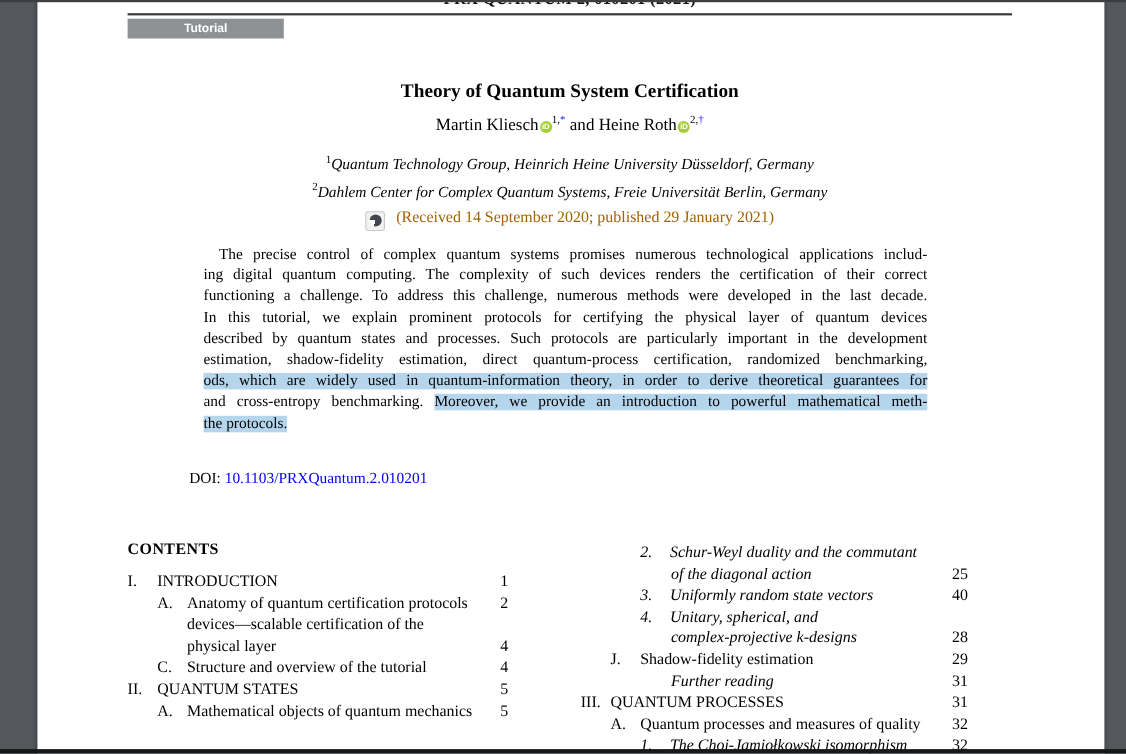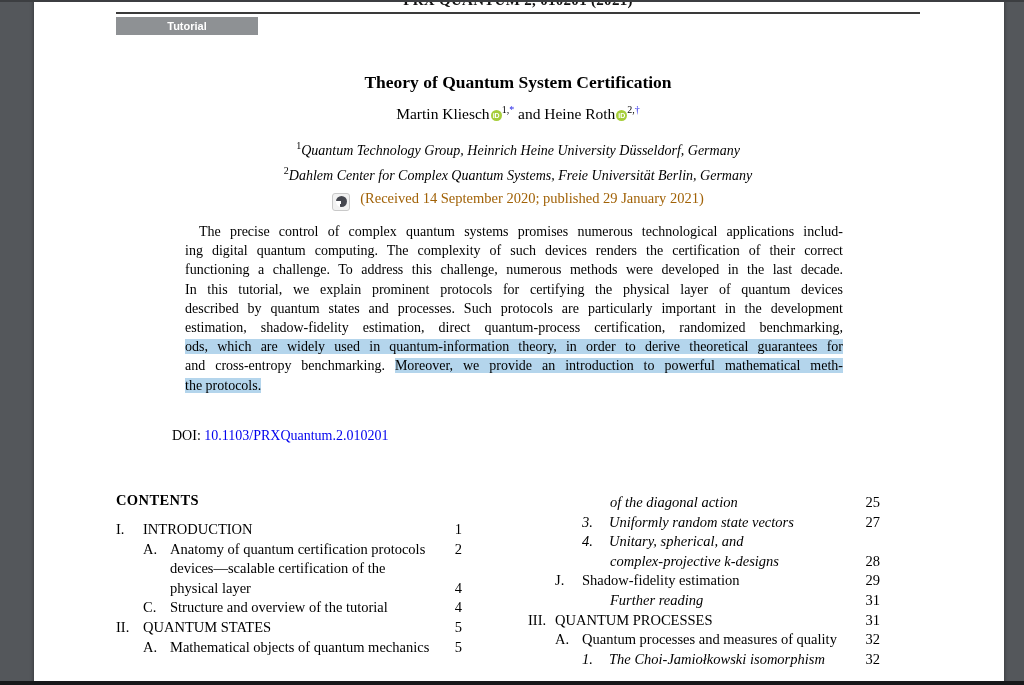--- a/index.html
+++ b/index.html
@@ -97,22 +97,23 @@
     <div id="toc-left" class="toc-col">
         <div class="toc-row lv0"><span class="toc-label">I.</span><span>INTRODUCTION</span><span class="toc-page">1</span></div>
         <div class="toc-row lv1"><span class="toc-label">A.</span><span>Anatomy of quantum certification protocols</span><span class="toc-page">2</span></div>
         <div class="toc-row lv2"><span>devices—scalable certification of the</span></div>
         <div class="toc-row lv2"><span>physical layer</span><span class="toc-page">4</span></div>
         <div class="toc-row lv1"><span class="toc-label">C.</span><span>Structure and overview of the tutorial</span><span class="toc-page">4</span></div>
         <div class="toc-row lv0"><span class="toc-label">II.</span><span>QUANTUM STATES</span><span class="toc-page">5</span></div>
         <div class="toc-row lv1"><span class="toc-label">A.</span><span>Mathematical objects of quantum mechanics</span><span class="toc-page">5</span></div>
       </div>
     <div id="toc-right" class="toc-col">
+        <div class="toc-row lv2 it"><span class="toc-label">2.</span><span>Schur-Weyl duality and the commutant</span></div>
         <div class="toc-row lv3 it"><span>of the diagonal action</span><span class="toc-page">25</span></div>
-        <div class="toc-row lv2 it"><span class="toc-label">3.</span><span>Uniformly random state vectors</span><span class="toc-page">27</span></div>
+        <div class="toc-row lv2 it"><span class="toc-label">3.</span><span>Uniformly random state vectors</span><span class="toc-page">40</span></div>
         <div class="toc-row lv2 it"><span class="toc-label">4.</span><span>Unitary, spherical, and</span></div>
         <div class="toc-row lv3 it"><span>complex-projective k-designs</span><span class="toc-page">28</span></div>
         <div class="toc-row lv1"><span class="toc-label">J.</span><span>Shadow-fidelity estimation</span><span class="toc-page">29</span></div>
         <div class="toc-row lv3 it"><span>Further reading</span><span class="toc-page">31</span></div>
         <div class="toc-row lv0"><span class="toc-label">III.</span><span>QUANTUM PROCESSES</span><span class="toc-page">31</span></div>
         <div class="toc-row lv1"><span class="toc-label">A.</span><span>Quantum processes and measures of quality</span><span class="toc-page">32</span></div>
         <div class="toc-row lv2 it"><span class="toc-label">1.</span><span>The Choi-Jamiołkowski isomorphism</span><span class="toc-page">32</span></div>
       </div>
 
   </div>

